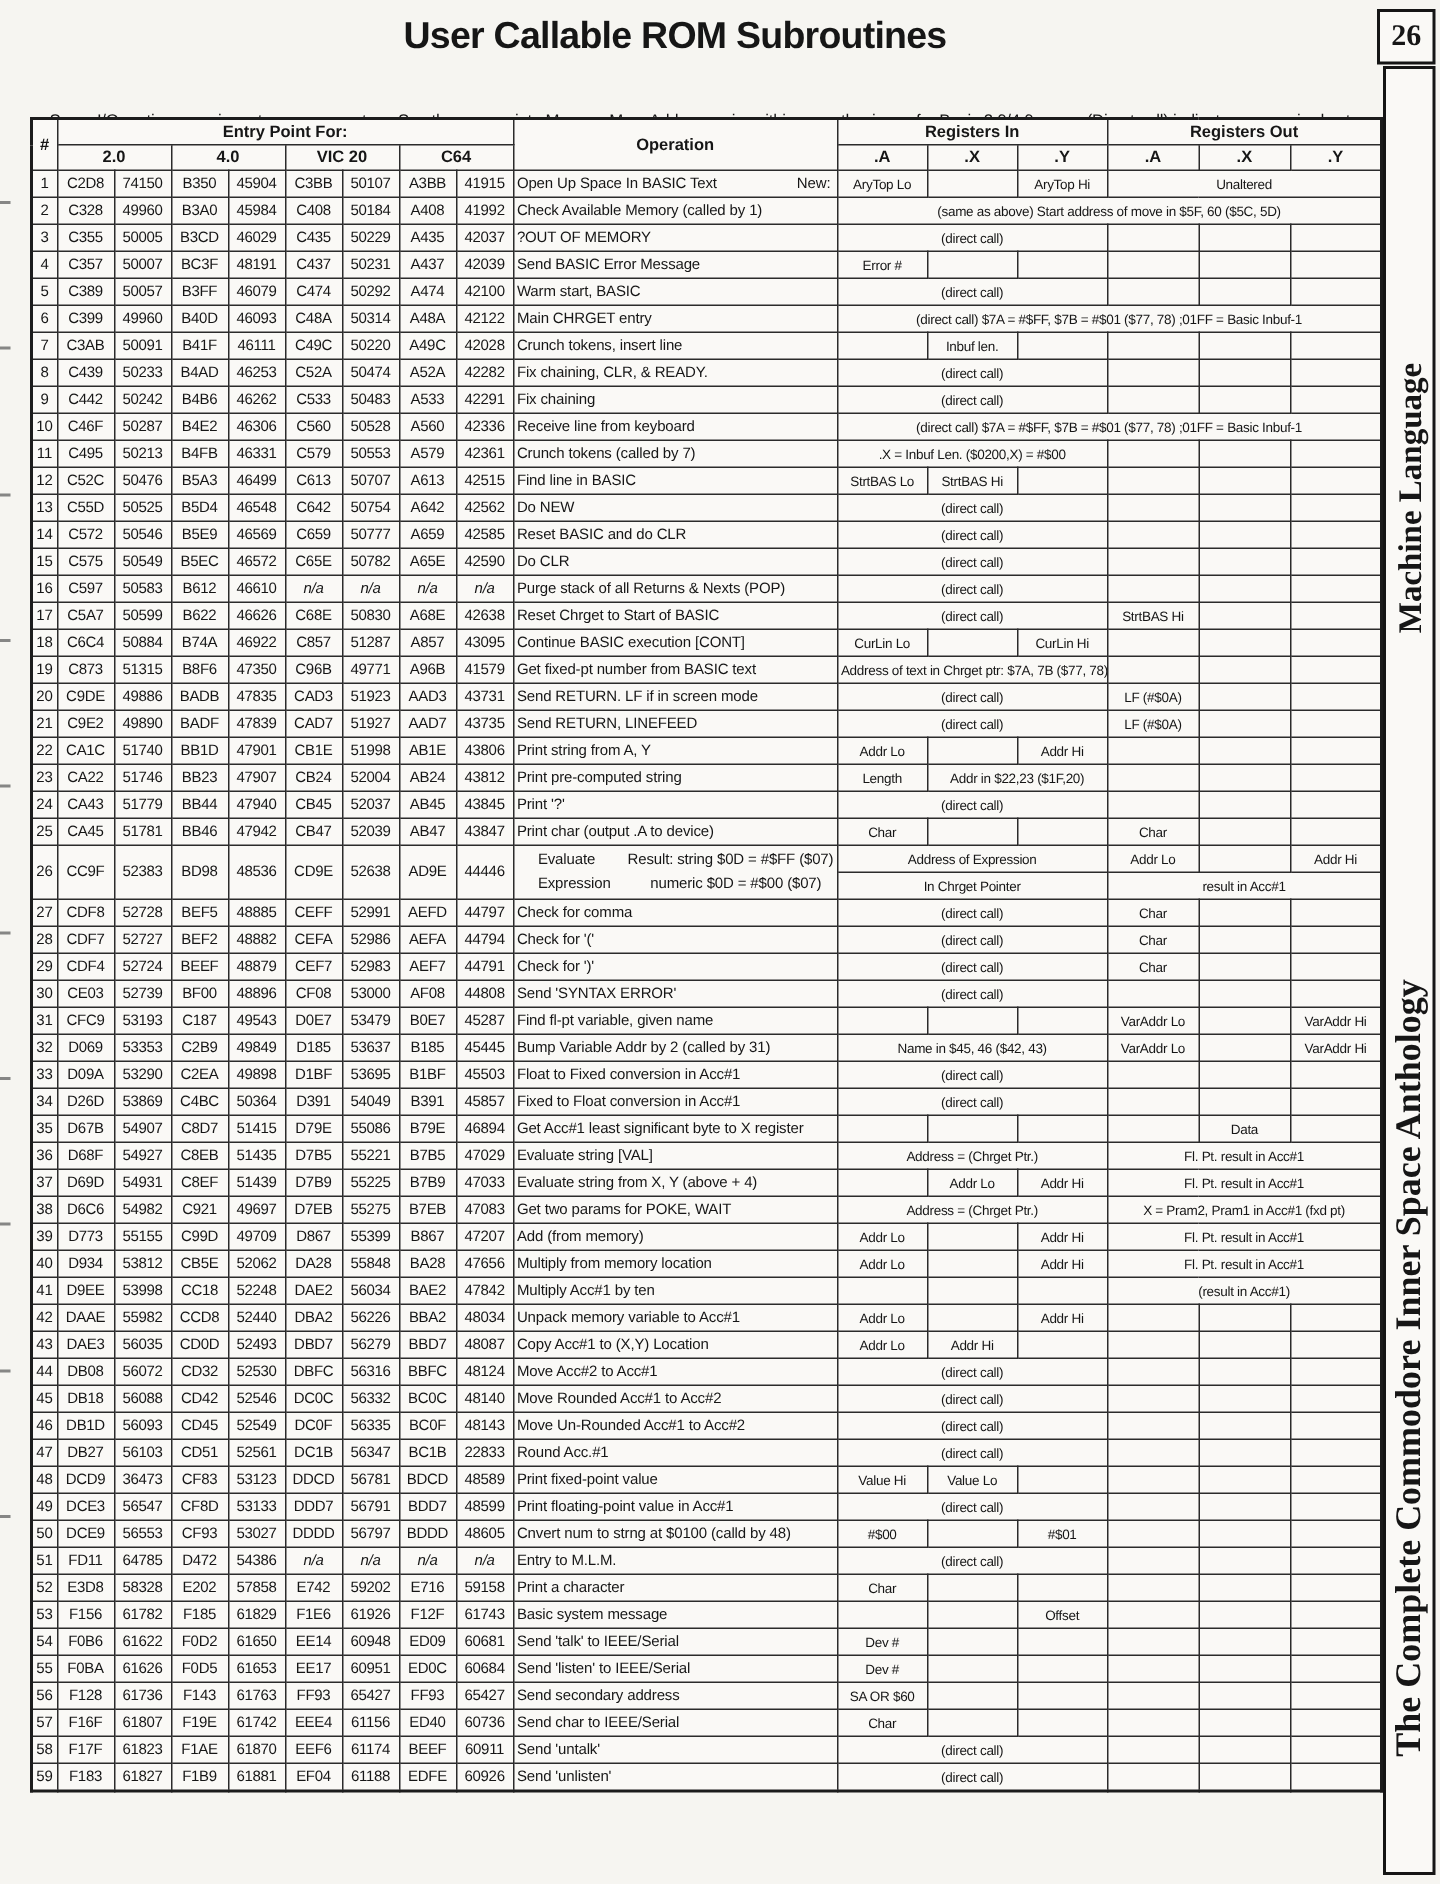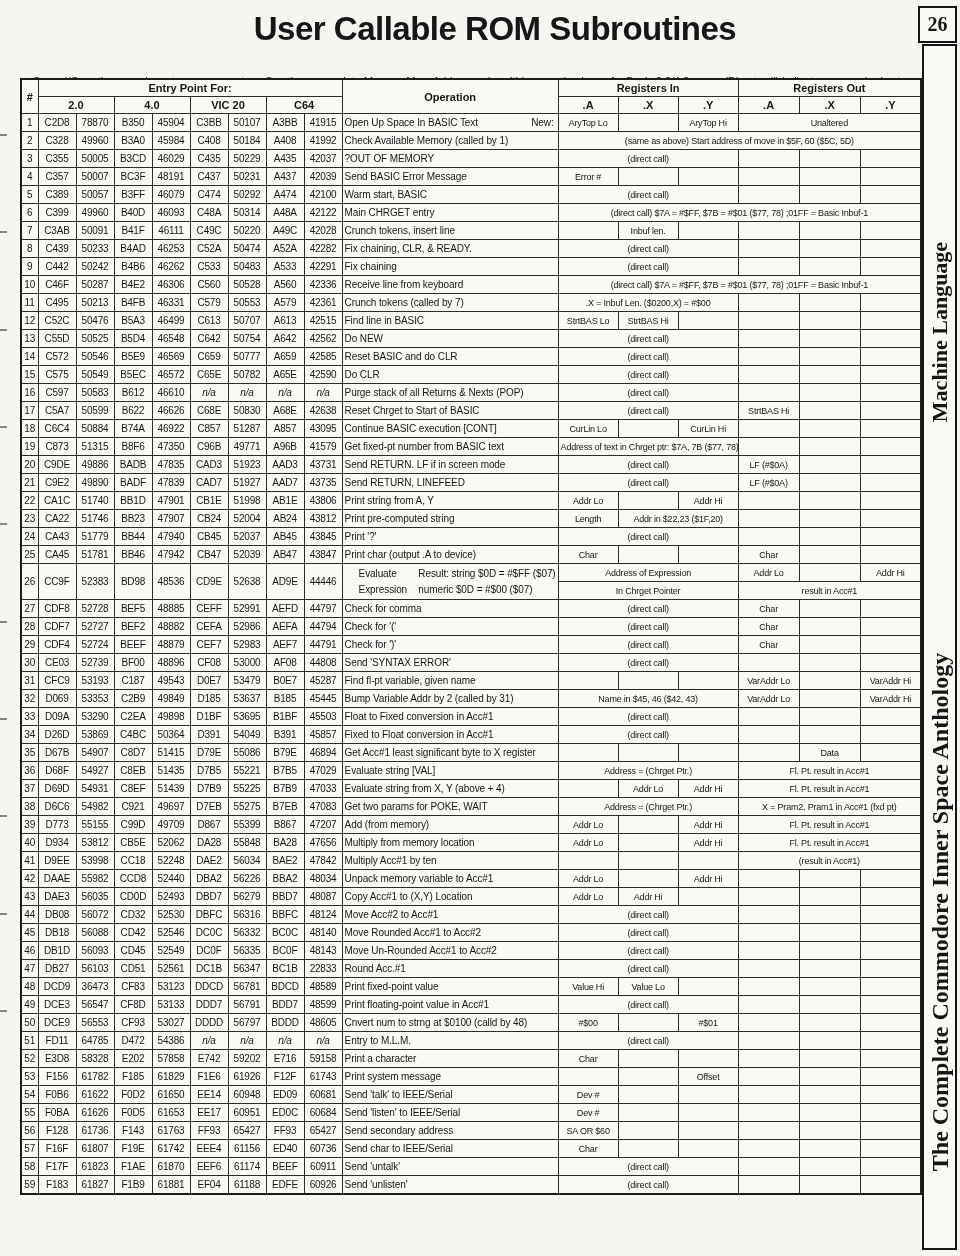--- a/index.html
+++ b/index.html
@@ -4,21 +4,21 @@
 <style>
   html,body{margin:0;padding:0;}
   body{
     width:960px;height:1256px;position:relative;overflow:hidden;
     background:#f6f5f1;color:#161616;
     font-family:"Liberation Sans",sans-serif;
     -webkit-font-smoothing:antialiased;
   }
   .title{
     position:absolute;top:10px;left:0;width:900px;margin:0;
-    text-align:center;font-size:33px;font-weight:bold;letter-spacing:-0.5px;padding-left:45px;
+    text-align:center;font-size:25px;font-weight:bold;letter-spacing:-0.5px;
   }
   .subtitle{
     position:absolute;top:59px;left:17px;width:892px;margin:16px;
     font-size:11.2px;letter-spacing:-0.15px;white-space:nowrap;
   }
   table.romtable{
     position:absolute;left:20px;top:78px;width:900px;
     border-collapse:collapse;table-layout:fixed;
     background:#faf9f6;
   }
@@ -29,21 +29,21 @@
   .romtable thead th{font-size:11px;font-weight:bold;text-align:center;height:16px;}
   .romtable{border:2px solid #1c1c1c;}
   .c-num{text-align:center;font-size:10px;}
   .c-val{text-align:center;font-size:10px;letter-spacing:-0.2px;}
   .c-val.na{font-style:italic;}
   .c-op{text-align:left;font-size:10px;letter-spacing:-0.1px;padding-left:4px;}
   .op-note{float:right;padding-right:2px;}
   .c-reg{text-align:center;font-size:9px;letter-spacing:-0.2px;}
   .op26{display:flex;justify-content:space-between;align-items:stretch;font-size:10px;}
   .op26-left div{line-height:16px;padding-left:14px;}
-  .op26-right{}
+  .op26-right{text-align:right;}
   .op26-right div{line-height:16px;}
   .op26-right div:last-child{padding-right:8px;}
   .pagenum-box{
     position:absolute;top:6px;right:3px;width:35px;height:33px;
     border:2.5px solid #151515;background:#faf9f6;
     display:flex;align-items:center;justify-content:center;
     font-family:"Liberation Serif",serif;font-weight:bold;font-size:20px;
   }
   .sidebar{
     position:absolute;top:44px;right:3px;width:35px;height:1206px;
@@ -114,21 +114,21 @@
         <th>.Y</th>
         <th>.A</th>
         <th>.X</th>
         <th>.Y</th>
       </tr>
     </thead>
     <tbody id="table-body">
         <tr class="body-row">
           <td class="c-num">1</td>
           <td class="c-val">C2D8</td>
-          <td class="c-val">78870</td>
+          <td class="c-val">74150</td>
           <td class="c-val">B350</td>
           <td class="c-val">45904</td>
           <td class="c-val">C3BB</td>
           <td class="c-val">50107</td>
           <td class="c-val">A3BB</td>
           <td class="c-val">41915</td>
           <td class="c-op"><span>Open Up Space In BASIC Text</span><span class="op-note">New:</span></td>
           <td class="c-reg">AryTop Lo</td>
           <td class="c-reg"></td>
           <td class="c-reg">AryTop Hi</td>
@@ -982,21 +982,21 @@
         <tr class="body-row">
           <td class="c-num">53</td>
           <td class="c-val">F156</td>
           <td class="c-val">61782</td>
           <td class="c-val">F185</td>
           <td class="c-val">61829</td>
           <td class="c-val">F1E6</td>
           <td class="c-val">61926</td>
           <td class="c-val">F12F</td>
           <td class="c-val">61743</td>
-          <td class="c-op"><span>Print system message</span></td>
+          <td class="c-op"><span>Basic system message</span></td>
           <td class="c-reg"></td>
           <td class="c-reg"></td>
           <td class="c-reg">Offset</td>
           <td class="c-reg"></td>
           <td class="c-reg"></td>
           <td class="c-reg"></td>
         </tr>
         <tr class="body-row">
           <td class="c-num">54</td>
           <td class="c-val">F0B6</td>

